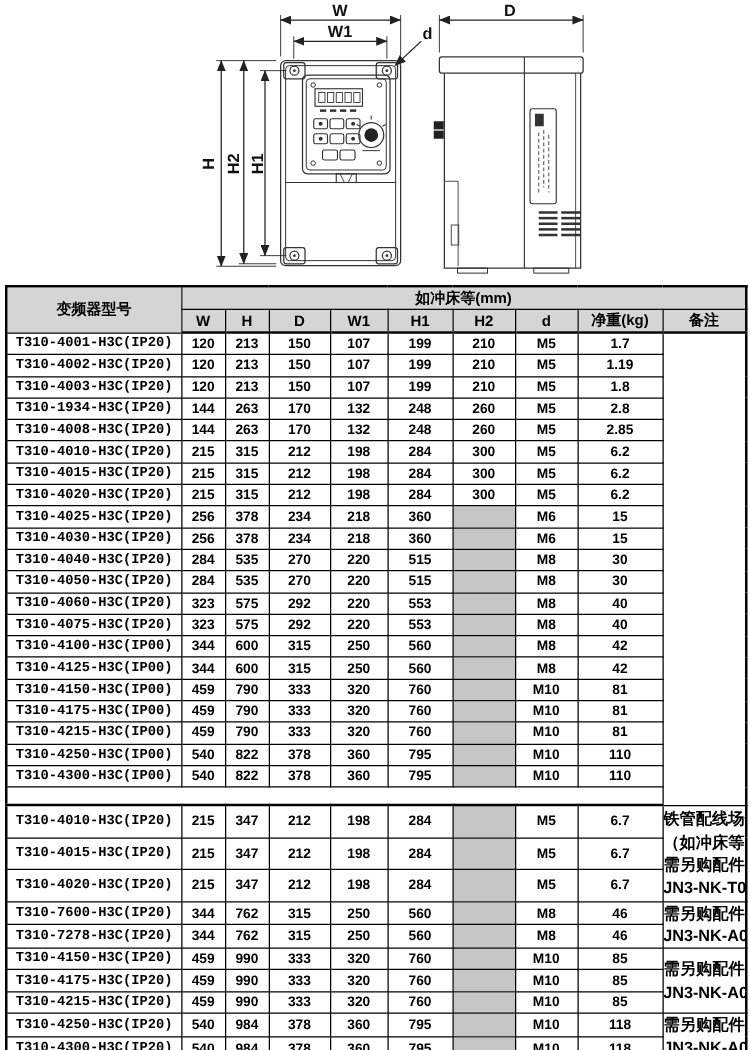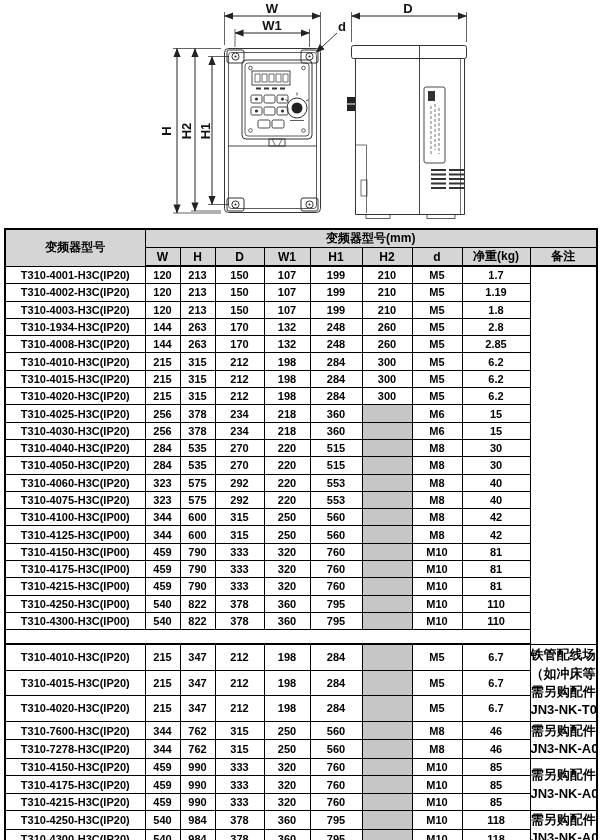--- a/index.html
+++ b/index.html
@@ -19,21 +19,21 @@
   table.dims th, table.dims td{
     border:1px solid #000;
     text-align:center;vertical-align:middle;
     font-weight:bold;padding:0;overflow:hidden;
     white-space:nowrap;
   }
   thead th{background:#d5d5d5;font-size:12px;}
   thead tr.top th{height:14px;}
   thead tr.sub th{height:16px;border-bottom:2px solid #000;}
   tbody td{font-size:11px;height:16.3px;background:#fff;}
-  tbody td.model{font-size:11px;}
+  tbody td.model{font-size:11px;font-family:Liberation Mono, monospace;}
   tbody td.shaded{background:#c6c6c6;}
   tbody tr.tall td{height:24.5px;}
   tbody tr.sep-row td{height:13px;border-bottom:2px solid #000;background:#fff;}
   td.remark-empty{background:#fff;}
   td.remark{font-size:13px;line-height:1.4;white-space:normal;padding:1px 0;}
   td.remark div{white-space:nowrap;}
 </style>
 </head>
 <body>
 
@@ -186,21 +186,21 @@
         <col style="width:46px">
         <col style="width:52px">
       <col style="width:50px">
         <col style="width:50px">
         <col style="width:68px">
       <col style="width:67px">
     </colgroup>
     <thead>
       <tr class="top">
         <th rowspan="2">变频器型号</th>
-        <th colspan="9">变频器型号(mm)</th>
+        <th colspan="9">如冲床等(mm)</th>
       </tr>
       <tr class="sub" id="dim-header-row">
           <th>W</th>
           <th>H</th>
           <th>D</th>
           <th>W1</th>
           <th>H1</th>
           <th>H2</th>
           <th>d</th>
           <th>净重(kg)</th>

